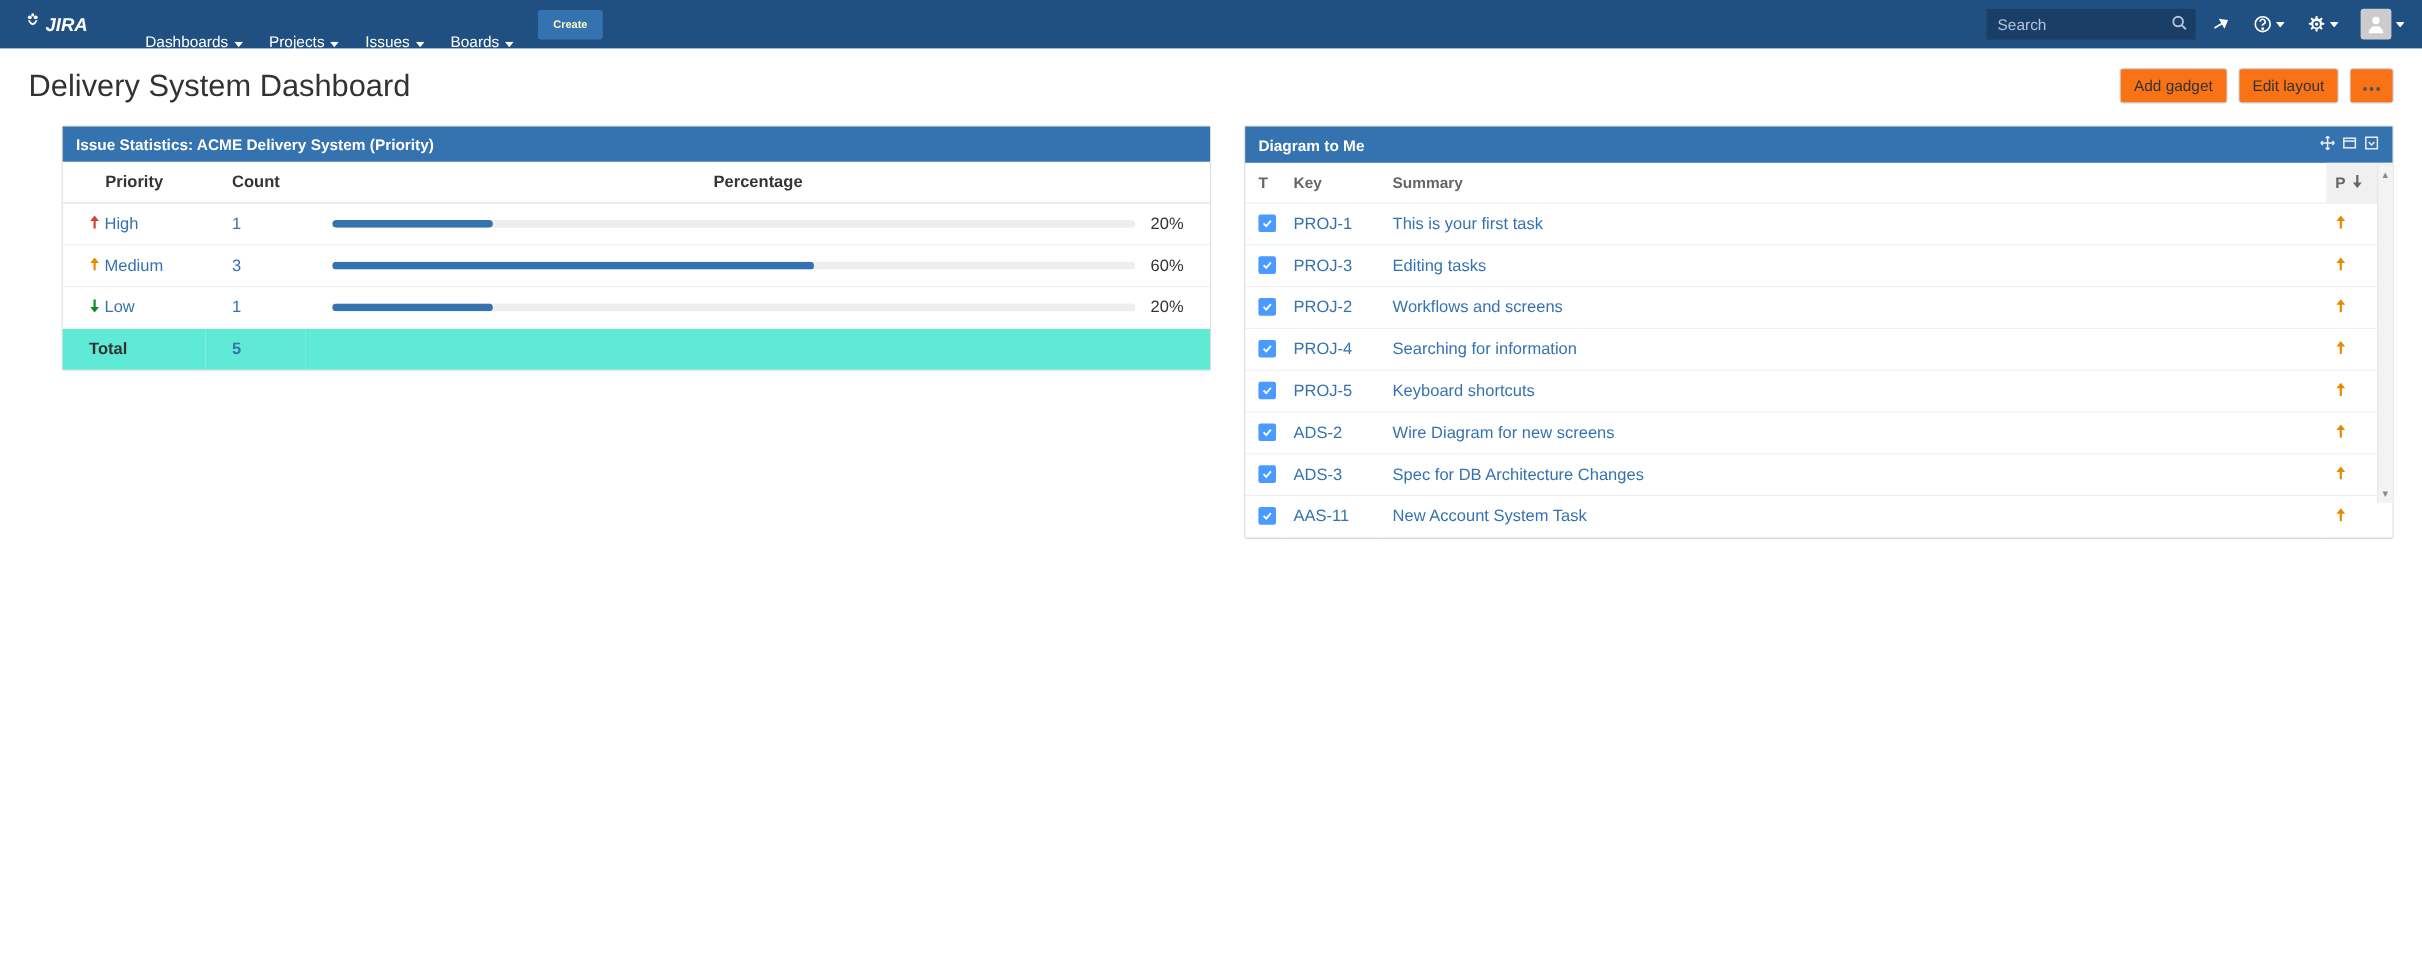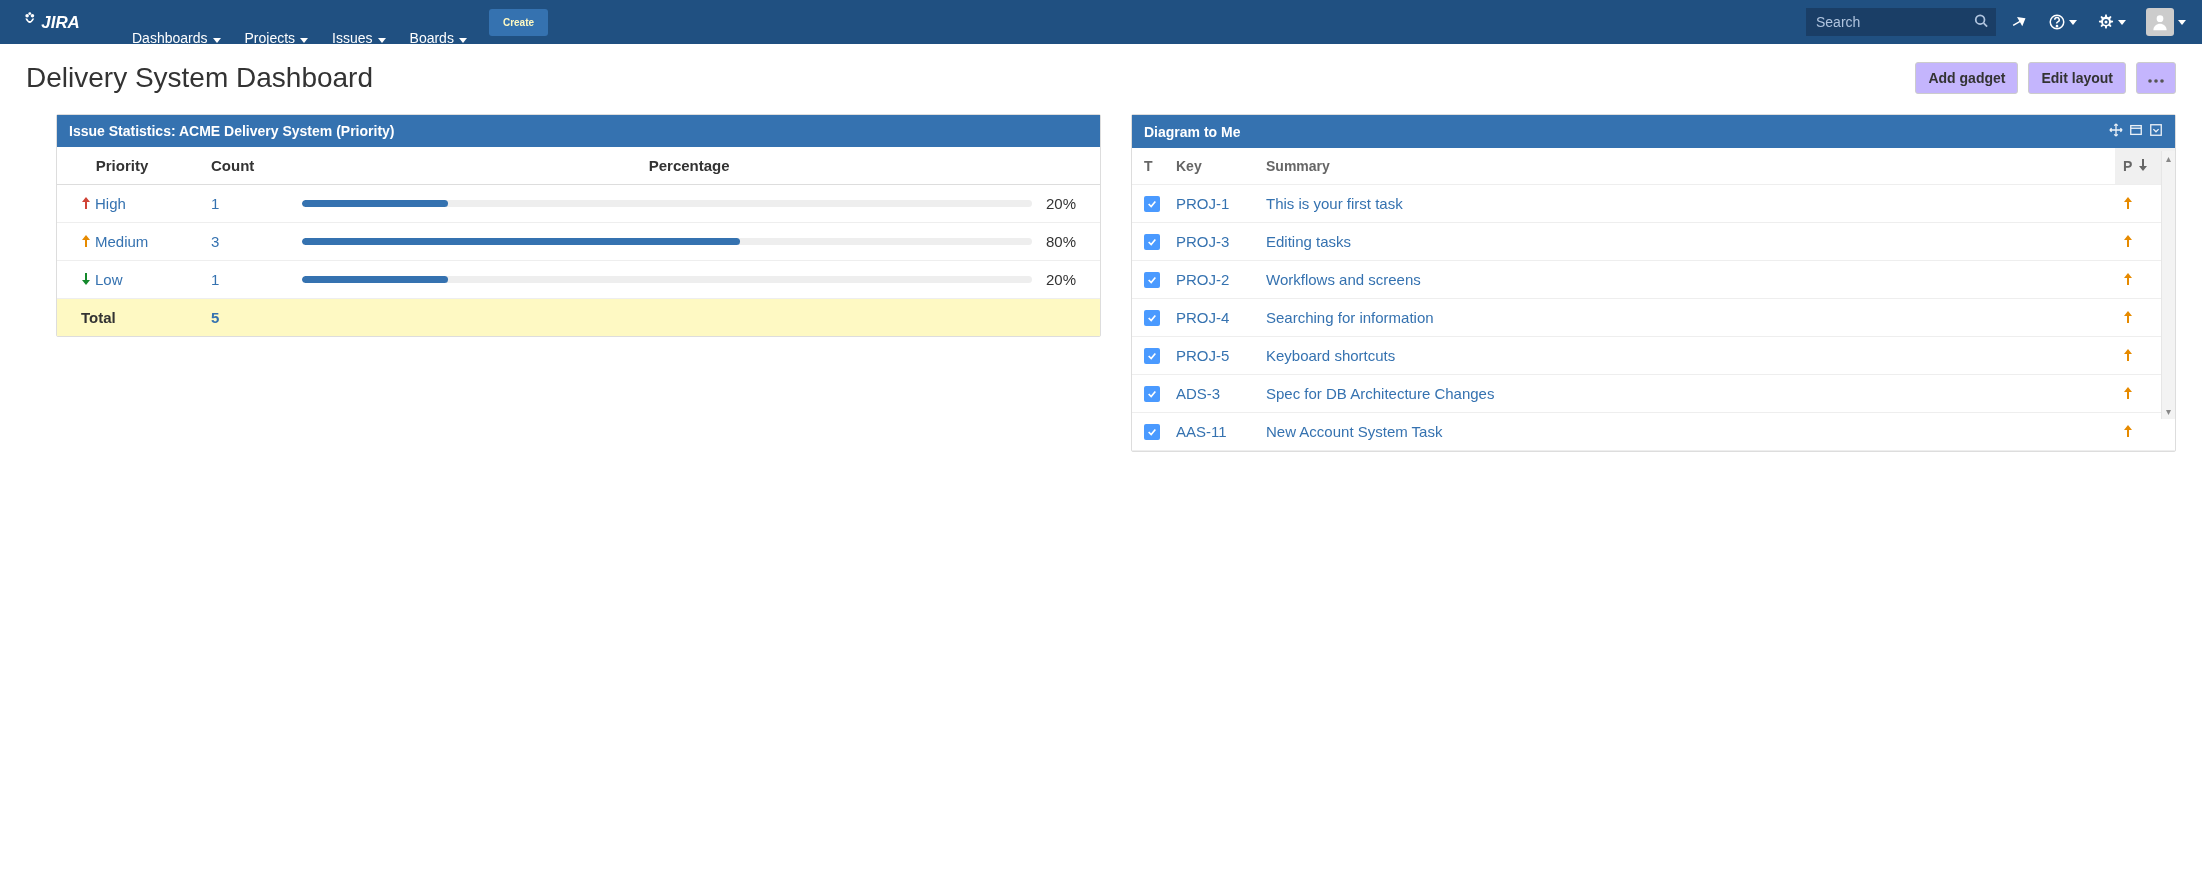--- a/index.html
+++ b/index.html
@@ -47,28 +47,27 @@
 
 
 .page-header {
   display: flex;
   align-items: center;
   padding: 18px 26px 10px;
 }
 .page-title { font-size: 28px; font-weight: normal; color: #333; flex: 1; }
 .header-actions { display: flex; gap: 10px; }
 .btn-secondary {
-  background: #c4b5fd;
+  background: #f97316;
   border: 1px solid #ccc;
   padding: 7px 12px;
   border-radius: 3px;
   font-size: 14px;
   cursor: pointer;
   color: #333;
-  font-weight: bold;
 }
 
 
 .dashboard { display: flex; gap: 30px; padding: 10px 26px 20px 56px; }
 .col { flex: 1; }
 
 
 .gadget { border: 1px solid #ddd; border-radius: 2px; background: #fff; }
 .gadget-header {
   background: #3572b0;
@@ -87,21 +86,21 @@
 .stats-table { width: 100%; border-collapse: collapse; }
 .stats-table th { text-align: center; padding: 10px 24px; font-size: 15px; border-bottom: 1px solid #ddd; }
 .stats-table td { padding: 10px 24px; border-bottom: 1px solid #eee; font-size: 15px; }
 .stats-table tr:last-child td { border-bottom: none; }
 .priority-cell { display: inline-flex; align-items: center; gap: 4px; color: #3572b0; }
 .priority-link { color: #3572b0; text-decoration: none; }
 .count-link { color: #3572b0; text-decoration: none; }
 .bar-cell { display: flex; align-items: center; gap: 14px; }
 .bar-bg { flex: 1; height: 7px; background: #eee; border-radius: 4px; overflow: hidden; }
 .bar-fill { height: 100%; background: #3572b0; border-radius: 4px; }
-.total-row td { background: #fef9c3; font-weight: bold; }
+.total-row td { background: #5eead4; font-weight: bold; }
 
 
 .assigned-wrap { position: relative; }
 .assigned-table { width: 100%; border-collapse: collapse; }
 .assigned-table th { text-align: left; padding: 10px 8px; font-size: 14px; color: #666; font-weight: bold; border-bottom: 1px solid #eee; }
 .assigned-table th.sortable { cursor: pointer; }
 .assigned-table th.sorted { background: #f0f0f0; }
 .assigned-table td { padding: 10px 8px; border-bottom: 1px solid #eee; font-size: 15px; }
 .task-checkbox {
   width: 16px; height: 16px; background: #4a9aff; border-radius: 2px;
@@ -273,21 +272,21 @@
                       <path d="M5 0 L9 5 L6 5 L6 12 L4 12 L4 5 L1 5 Z" fill="#e68a00"></path>
                     </svg></span>
                   <a href="#" class="priority-link">Medium</a>
                 </span></td>
               <td><a href="#" class="count-link">3</a></td>
               <td>
                 <div class="bar-cell">
                   <div class="bar-bg">
                     <div class="bar-fill" style="width:60%"></div>
                   </div>
-                  <span>80%</span>
+                  <span>60%</span>
                 </div>
               </td>
             </tr>
             <tr>
               <td><span class="priority-cell">
                   <span><svg width="10" height="12" viewBox="0 0 10 12">
                       <path d="M5 12 L1 7 L4 7 L4 0 L6 0 L6 7 L9 7 Z" fill="#14892c"></path>
                     </svg></span>
                   <a href="#" class="priority-link">Low</a>
                 </span></td>
@@ -411,20 +410,32 @@
               <td><span class="priority-arrow"><svg width="10" height="12" viewBox="0 0 10 12">
                     <path d="M5 0 L9 5 L6 5 L6 12 L4 12 L4 5 L1 5 Z" fill="#e68a00"></path>
                   </svg></span></td>
             </tr>
             <tr>
               <td style="padding-left:12px"><span class="task-checkbox">
                   <svg width="10" height="10" viewBox="0 0 12 12">
                     <path d="M2 6 L5 9 L10 3" stroke="#fff" stroke-width="2" fill="none"></path>
                   </svg>
                 </span></td>
+              <td><a href="#" class="key-link">ADS-2</a></td>
+              <td><a href="#" class="summary-link">Wire Diagram for new screens</a></td>
+              <td><span class="priority-arrow"><svg width="10" height="12" viewBox="0 0 10 12">
+                    <path d="M5 0 L9 5 L6 5 L6 12 L4 12 L4 5 L1 5 Z" fill="#e68a00"></path>
+                  </svg></span></td>
+            </tr>
+            <tr>
+              <td style="padding-left:12px"><span class="task-checkbox">
+                  <svg width="10" height="10" viewBox="0 0 12 12">
+                    <path d="M2 6 L5 9 L10 3" stroke="#fff" stroke-width="2" fill="none"></path>
+                  </svg>
+                </span></td>
               <td><a href="#" class="key-link">ADS-3</a></td>
               <td><a href="#" class="summary-link">Spec for DB Architecture Changes</a></td>
               <td><span class="priority-arrow"><svg width="10" height="12" viewBox="0 0 10 12">
                     <path d="M5 0 L9 5 L6 5 L6 12 L4 12 L4 5 L1 5 Z" fill="#e68a00"></path>
                   </svg></span></td>
             </tr>
             <tr>
               <td style="padding-left:12px"><span class="task-checkbox">
                   <svg width="10" height="10" viewBox="0 0 12 12">
                     <path d="M2 6 L5 9 L10 3" stroke="#fff" stroke-width="2" fill="none"></path>

